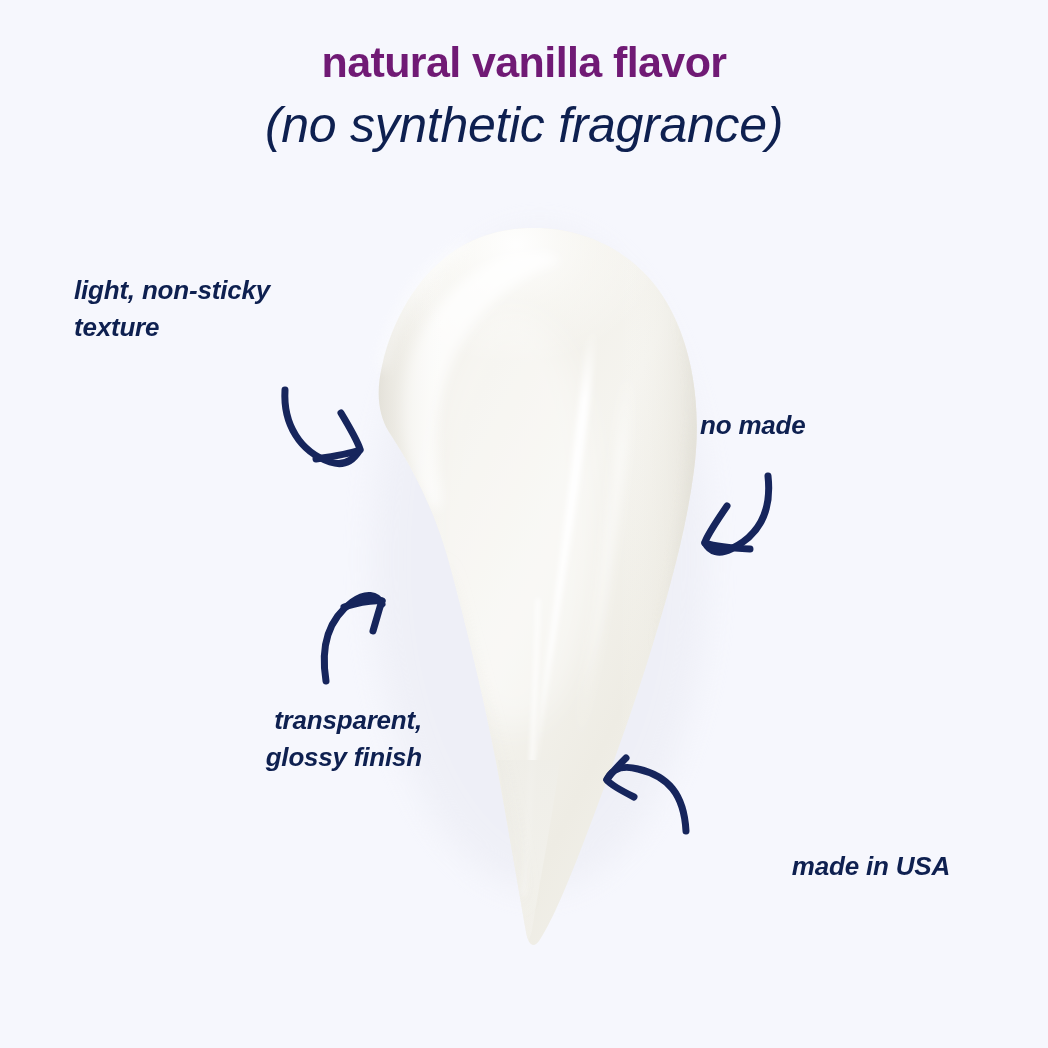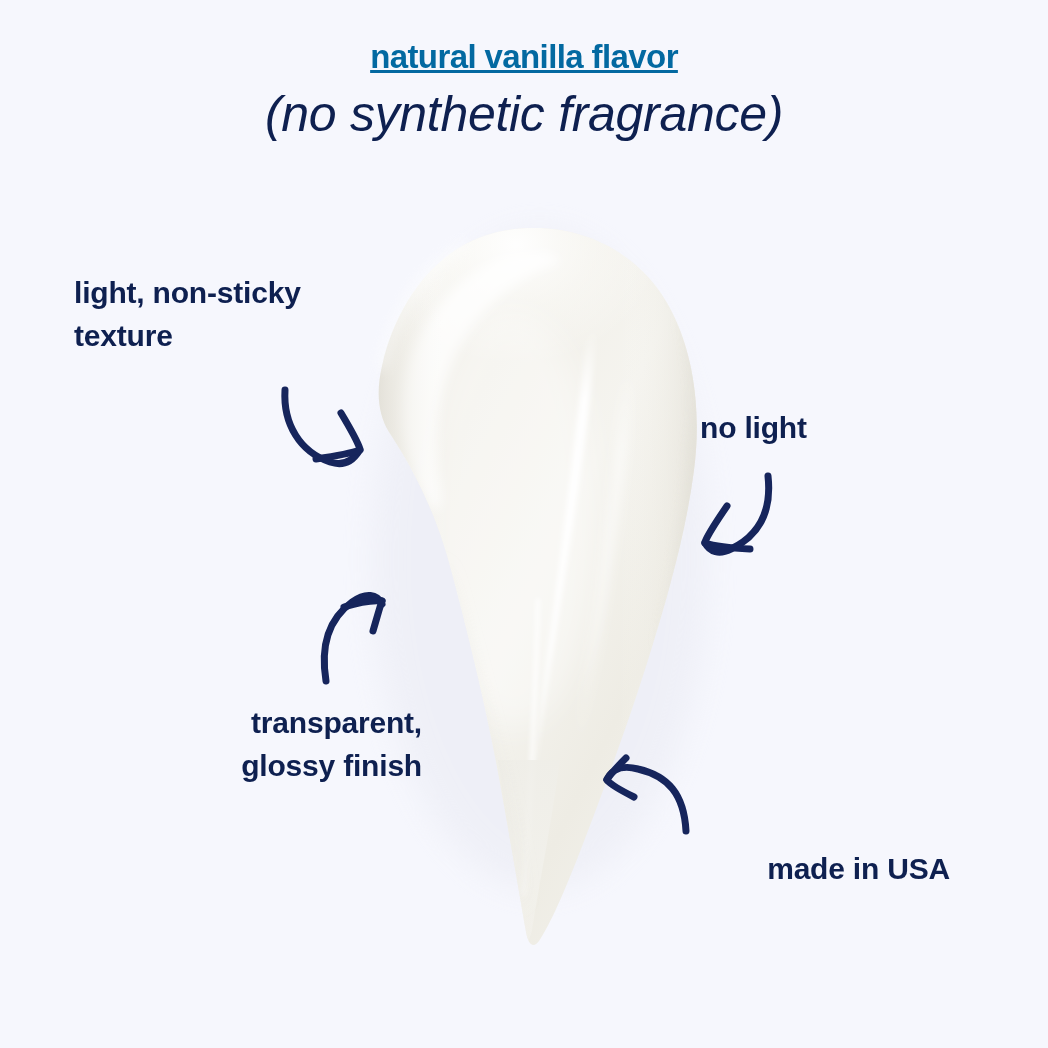--- a/index.html
+++ b/index.html
@@ -24,48 +24,48 @@
   #title-block {
     position: absolute;
     top: 40px;
     left: 0;
     width: 1048px;
     text-align: center;
   }
   #product-title {
     font-family: "Liberation Sans", sans-serif;
     font-weight: bold;
-    font-size: 33px;
+    font-size: 43px;
     letter-spacing: -0.6px;
-    color: #0369a1;
+    color: #701a75;
     line-height: 1.06;
     margin: 0;
-    text-decoration: underline;
   }
   #product-subtitle {
     font-family: "Liberation Sans", sans-serif;
     font-weight: normal;
     font-style: italic;
     font-size: 50px;
     letter-spacing: -0.3px;
     color: #0e2050;
     line-height: 1.18;
     margin: 10px 0 0 0;
   }
 
   
   .callout {
     position: absolute;
     color: #0e2050;
     font-family: "Liberation Sans", sans-serif;
     font-weight: bold;
-    font-size: 30px;
+    font-size: 26px;
     line-height: 1.42;
     letter-spacing: -0.2px;
     white-space: pre-line;
+    font-style: italic;
   }
   #callout-texture   { left: 74px;  top: 272px; text-align: left;   width: 340px; }
   #callout-tint      { left: 700px; top: 407px; text-align: left;   width: 240px; }
   #callout-glossy    { left: 72px;  top: 702px; text-align: right; width: 350px; }
   #callout-usa       { left: 650px; top: 848px; text-align: right;   width: 300px; }
 
   
   #blob-layer, #arrow-layer {
     position: absolute;
     left: 0;
@@ -269,20 +269,20 @@
   </svg>
 
   <div id="title-block">
     <div id="product-title">natural vanilla flavor</div>
     <div id="product-subtitle">(no synthetic fragrance)</div>
   </div>
 
   <div class="callout" id="callout-texture">light, non-sticky
 texture</div>
 
-  <div class="callout" id="callout-tint">no light</div>
+  <div class="callout" id="callout-tint">no made</div>
 
   <div class="callout" id="callout-glossy">transparent,
 glossy finish</div>
 
   <div class="callout" id="callout-usa">made in USA</div>
 
 </div>
 
 </body></html>

